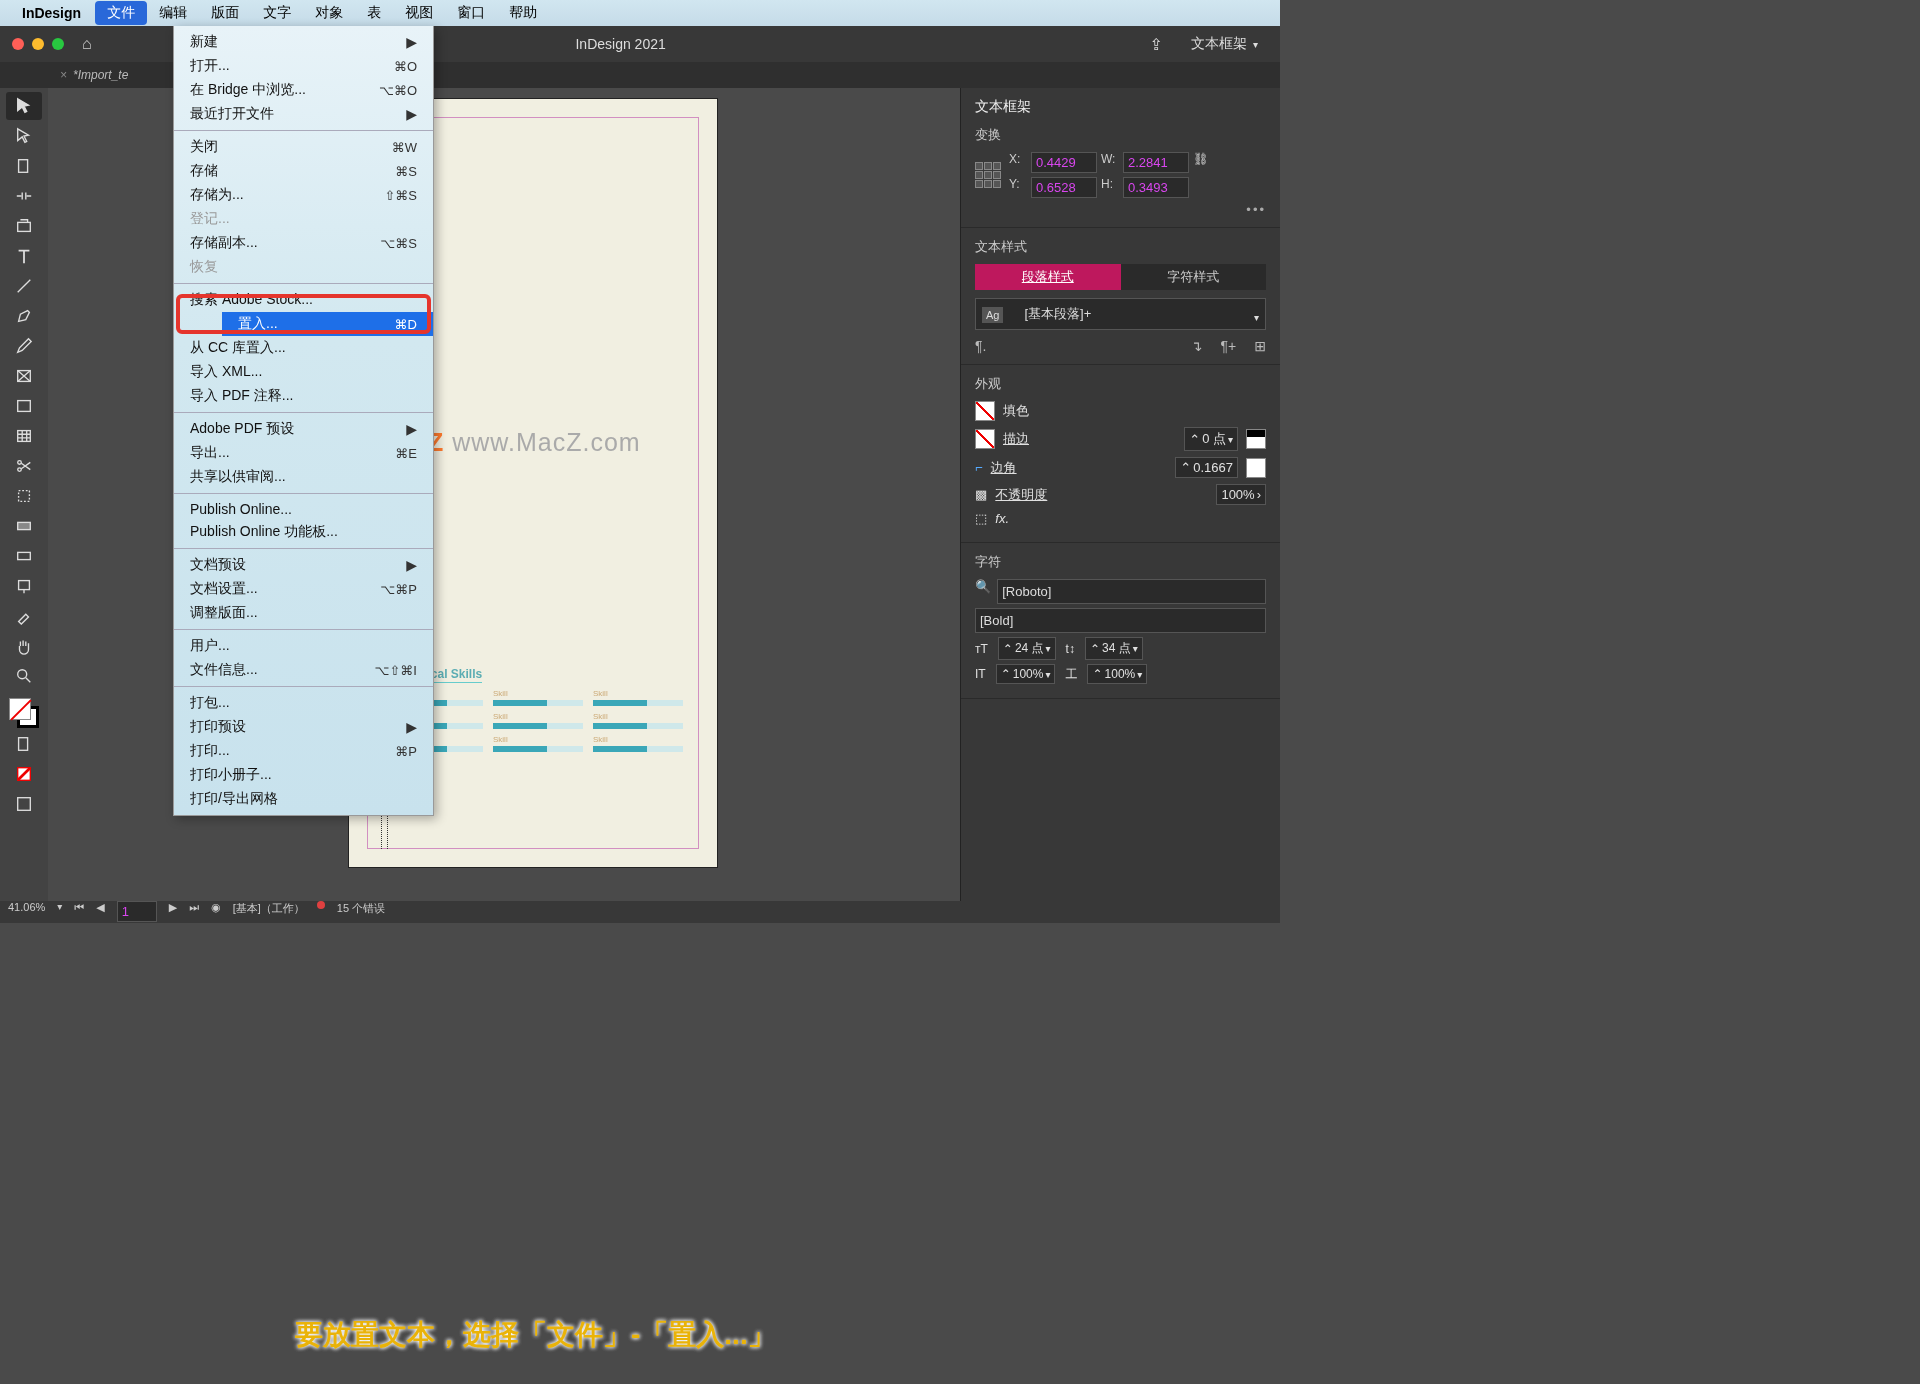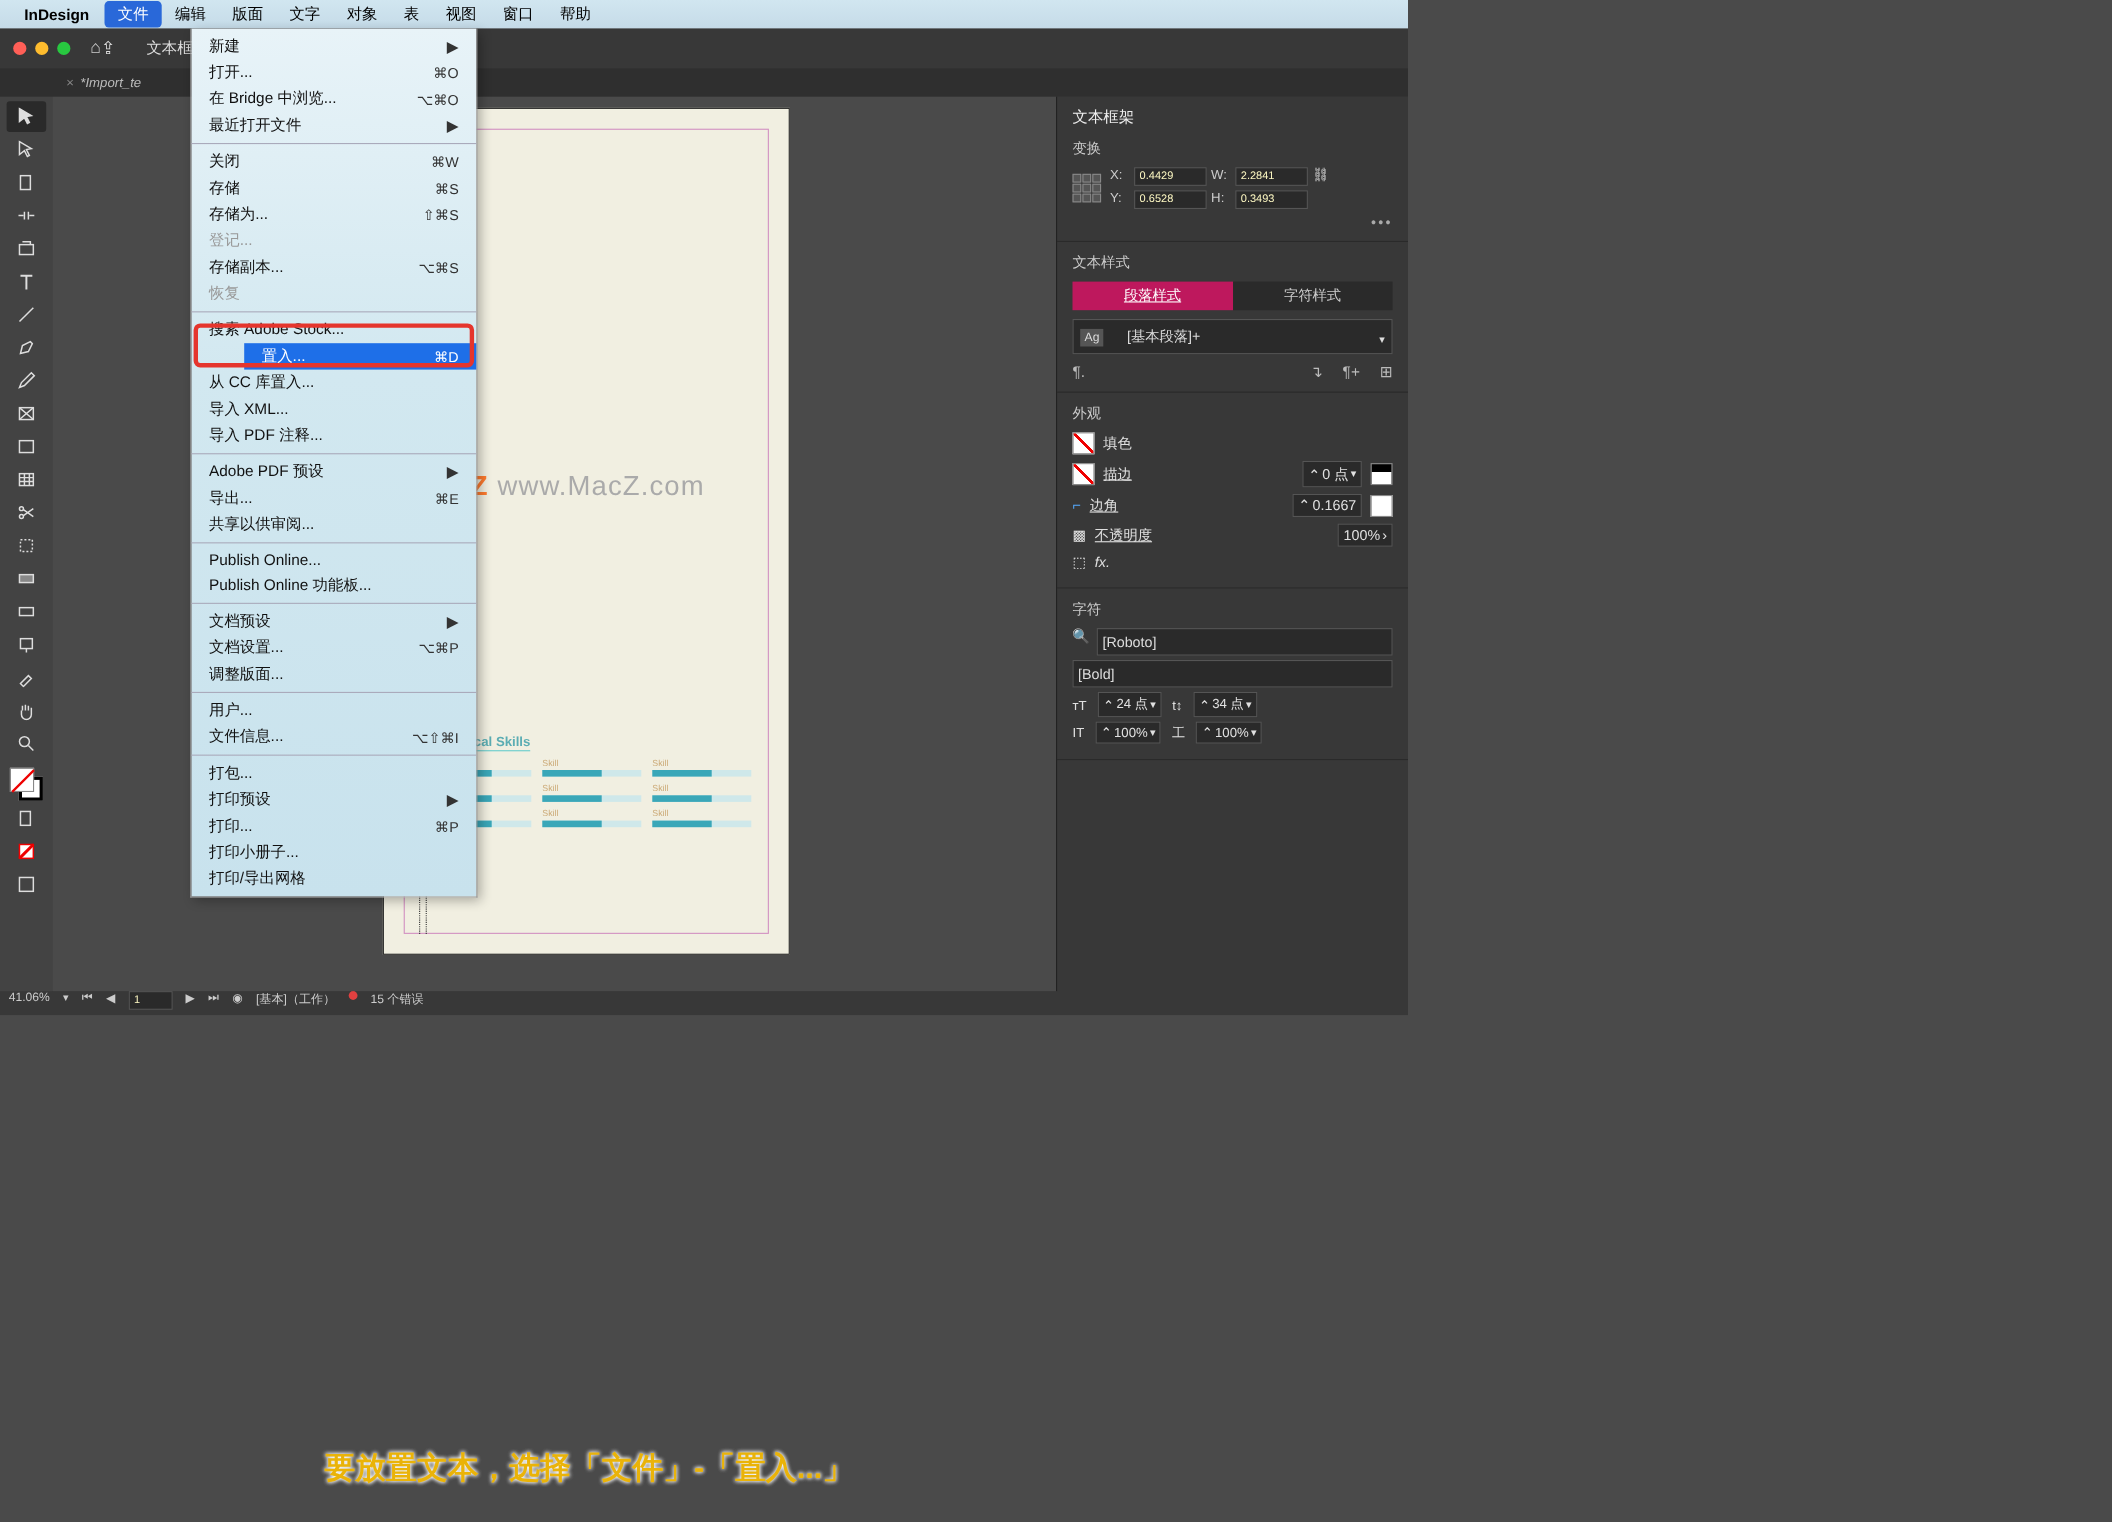--- a/index.html
+++ b/index.html
@@ -69,21 +69,21 @@
 .rightpanel { width: 320px; background: #383838; display: flex; flex-direction: column; border-left: 1px solid #222; }
 .panel-tabs { display: flex; height: 34px; border-bottom: 1px solid #222; }
 .panel-tab { padding: 8px 14px; color: #aaa; font-size: 14px; }
 .panel-tab.active { background: #2f2f2f; color: #fff; border-bottom: 2px solid #fff; }
 .panel-section { padding: 10px 14px; border-bottom: 1px solid #2a2a2a; }
 .panel-h { color: #eee; font-size: 14px; margin-bottom: 10px; }
 .panel-sub { color: #ccc; font-size: 13px; margin-bottom: 8px; }
 .transform-row { display: flex; align-items: center; gap: 8px; font-size: 12px; }
 .refgrid { width: 26px; height: 26px; display: grid; grid-template-columns: repeat(3,1fr); grid-template-rows: repeat(3,1fr); gap: 1px; }
 .refgrid span { background: #555; border: 1px solid #888; }
-.numfield { background: #2a2a2a; border: 1px solid #555; color: #fef9c3; padding: 2px 4px; width: 66px; font-size: 10px; }
+.numfield { background: #2a2a2a; border: 1px solid #555; color: #d946ef; padding: 2px 4px; width: 66px; font-size: 13px; }
 .field-label { color: #ccc; width: 18px; }
 .more { text-align: right; color: #aaa; letter-spacing: 2px; margin-top: 4px; }
 .style-tabs { display: flex; margin-bottom: 8px; }
 .style-tab { flex: 1; text-align: center; padding: 4px; font-size: 13px; background: #2a2a2a; color: #ccc; }
 .style-tab.active { background: #be185d; color: #fff; text-decoration: underline; }
 .style-select { background: #2a2a2a; border: 1px solid #555; padding: 6px; display: flex; align-items: flex-end; gap: 21px; color: #ddd; }
 .style-select .ag { background: #555; padding: 2px 4px; font-size: 11px; }
 .icon-row { display: flex; gap: 18px; margin-top: 8px; color: #bbb; font-size: 14px; }
 .appear-row { display: flex; align-items: center; gap: 8px; margin: 6px 0; font-size: 13px; }
 .sw { width: 20px; height: 20px; border: 1px solid #888; background: #fff; position: relative; }
@@ -120,20 +120,21 @@
   <span class="m-item">帮助</span>
 </div>
 
 <div class="titlebar">
   <div class="traffic">
     <span class="red"></span>
     <span class="yellow"></span>
     <span class="green"></span>
   </div>
   <span class="home">⌂</span>
+  <span class="title">InDesign 2021</span>
   <span class="share">⇪</span>
   <div class="workspace-dd">
     <span>文本框架</span>
     <span class="chev">▾</span>
   </div>
 </div>
 
 <div class="tabrow">
   <div class="tab">
     <span class="tabx">×</span>

